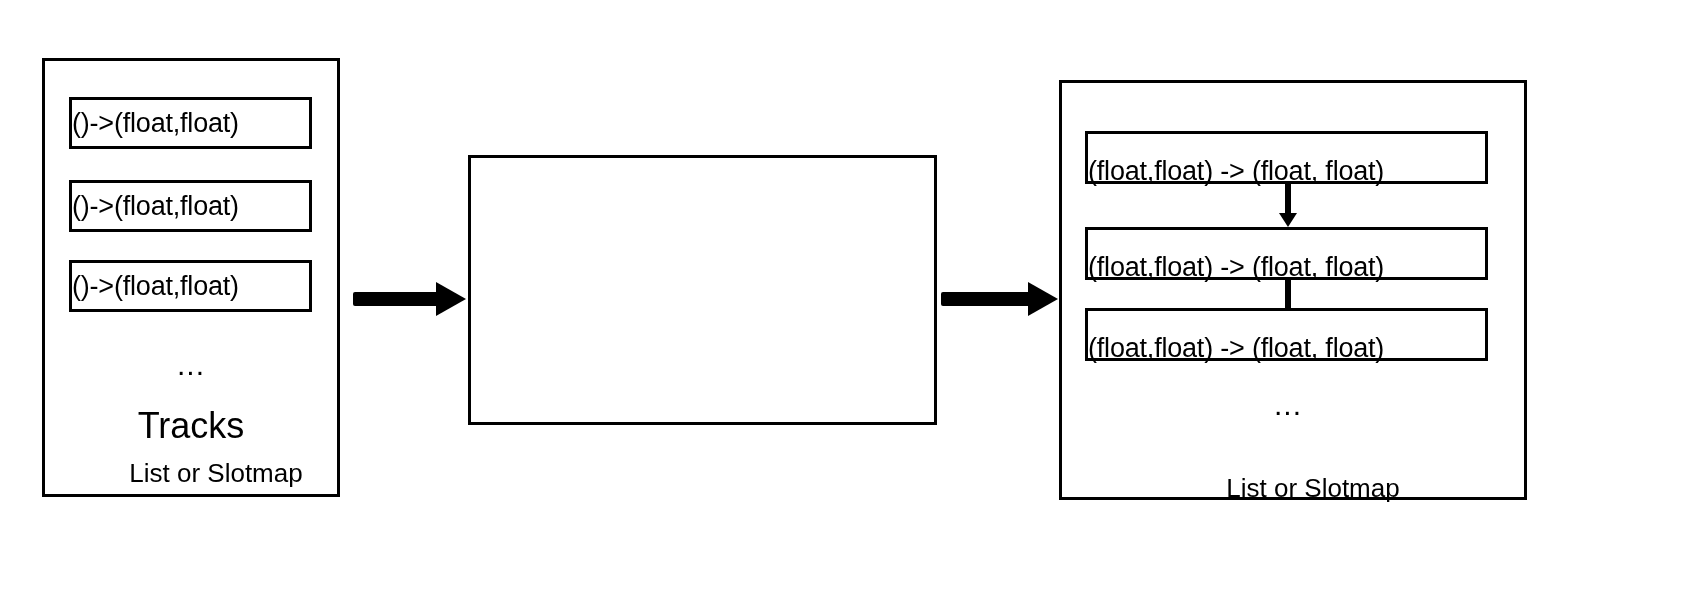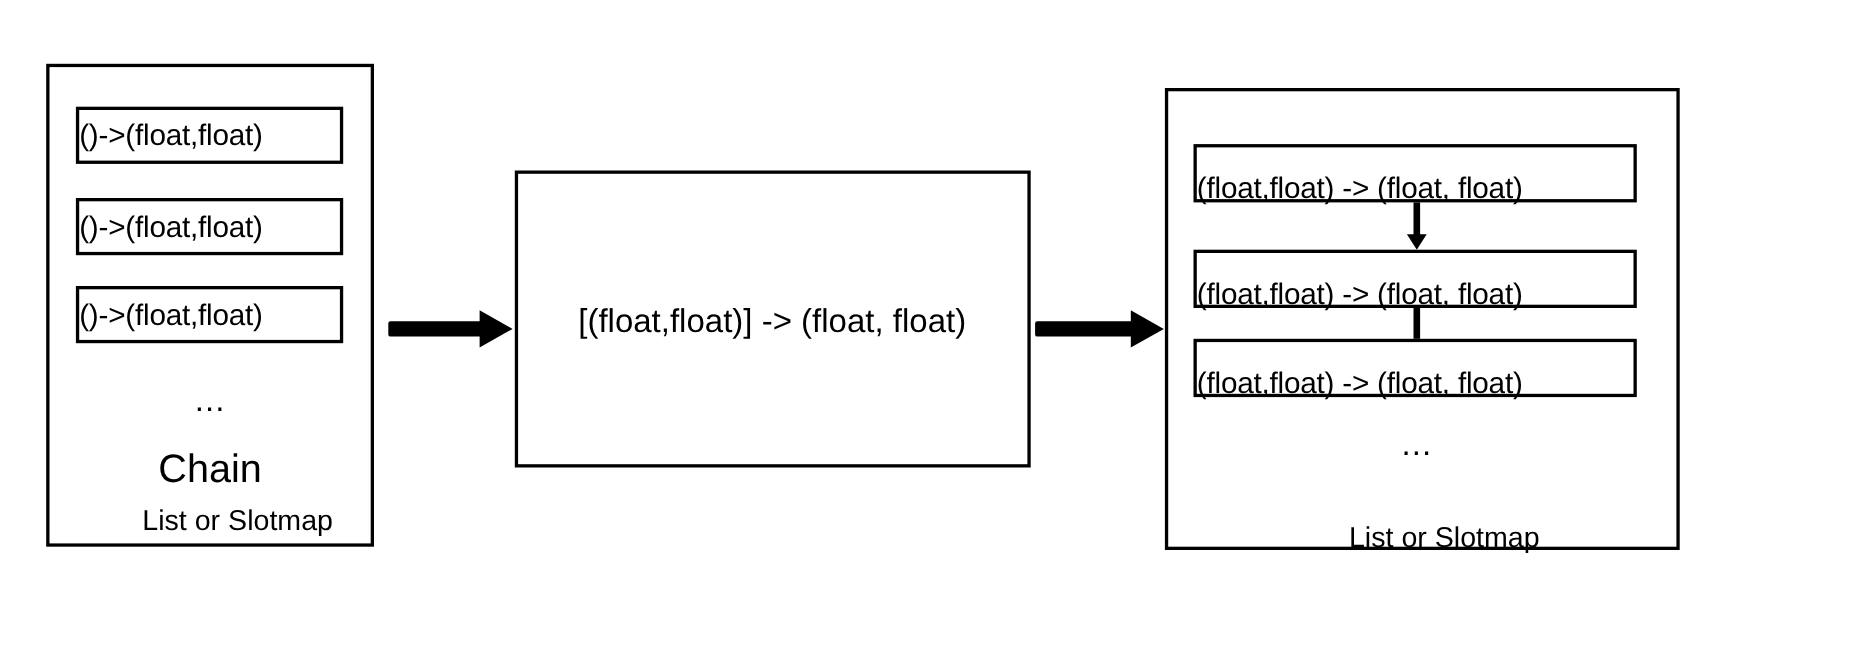--- a/index.html
+++ b/index.html
@@ -138,37 +138,34 @@
 
   <div class="node-box" style="left:69px; top:260px; width:243px; height:52px;">
     <span class="node-label">()-&gt;(float,float)</span>
   </div>
 
   <div class="txt txt-center ellipsis-dots" style="left:191px; top:350px;">
     <span>...</span>
   </div>
 
   <div class="txt txt-center title-main" style="left:191px; top:408px;">
-    <span>Chain</span>
+    <span>Tracks</span>
   </div>
 
   <div class="txt txt-center title-sub" style="left:191px; top:460px;">
     <span>List or Slotmap</span>
   </div>
 
   <div class="h-arrow" style="left:353px; top:299px; width:113px;">
     <div class="shaft" style="width:86px;"></div>
     <div class="head" style="left:83px;"></div>
   </div>
 
   <div class="outer-box" style="left:468px; top:155px; width:469px; height:270px;"></div>
 
-  <div class="txt txt-center reducer-sig" style="left:702px; top:278px;">
-    <span>[(float,float)] -&gt; (float, float)</span>
-  </div>
 
 
   <div class="h-arrow" style="left:941px; top:299px; width:118px;">
     <div class="shaft" style="width:90px;"></div>
     <div class="head" style="left:87px;"></div>
   </div>
 
   <div class="outer-box" style="left:1059px; top:80px; width:468px; height:420px;"></div>
 
   <div class="node-box" style="left:1085px; top:131px; width:403px; height:53px;">

